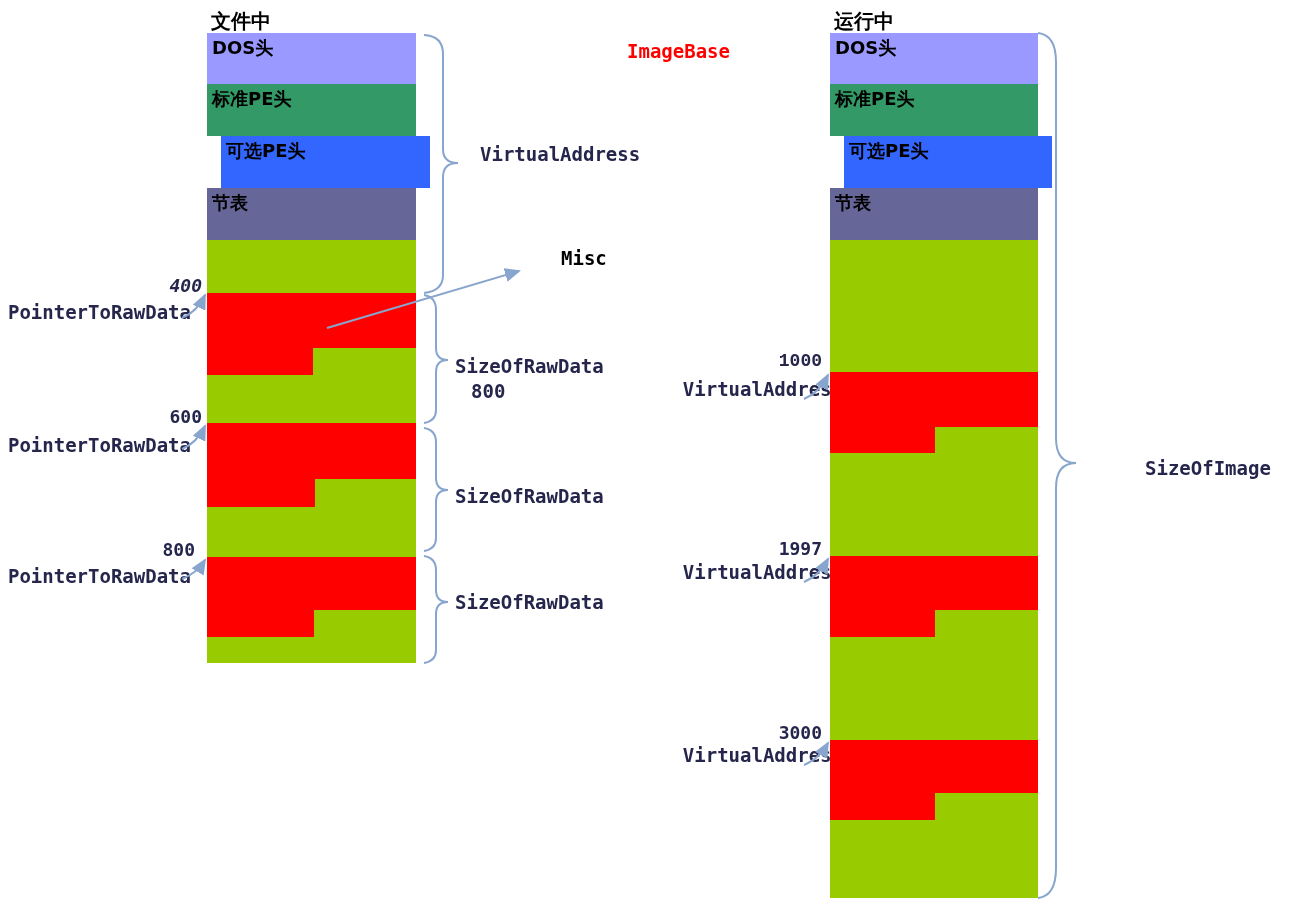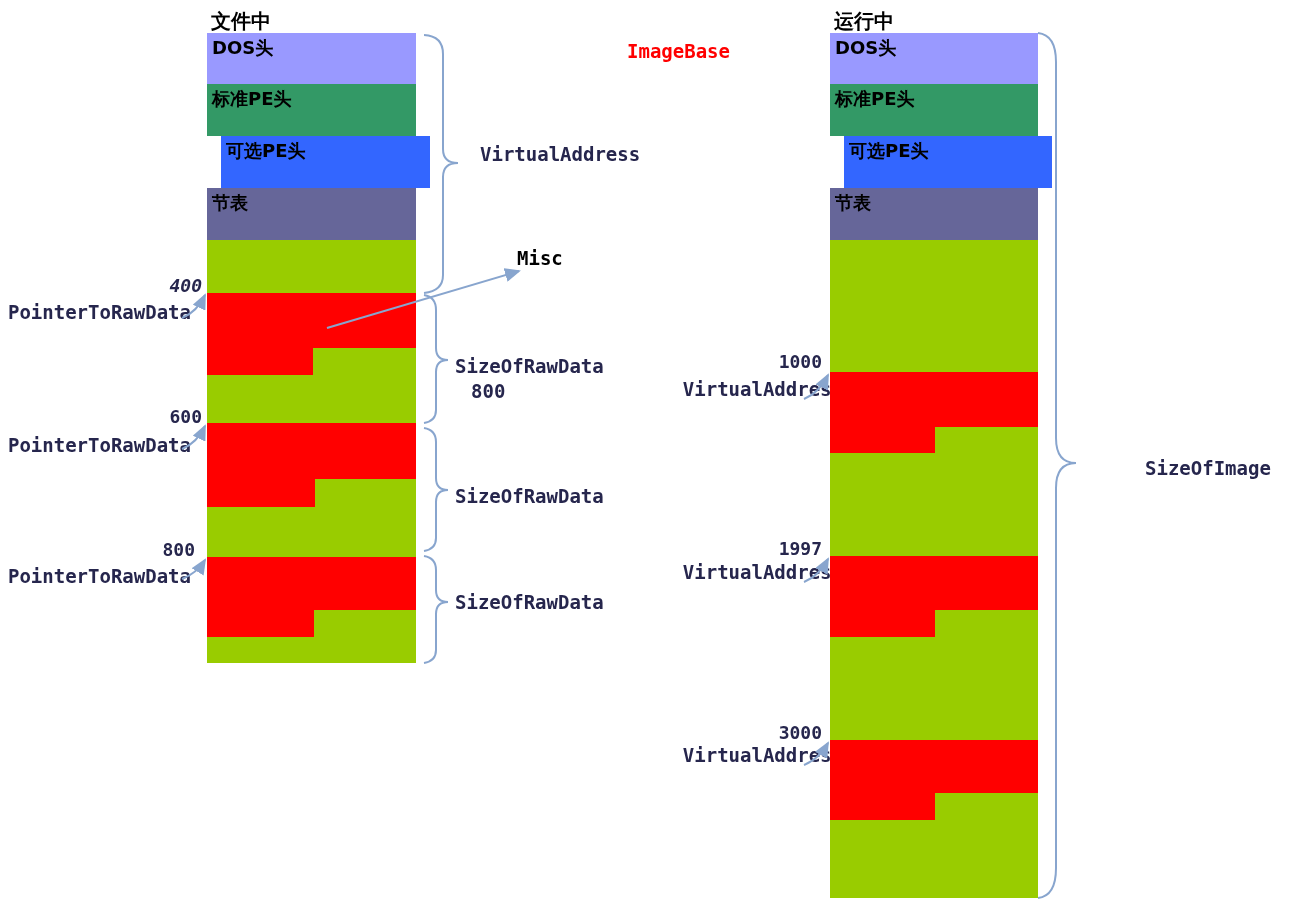--- a/index.html
+++ b/index.html
@@ -24,21 +24,21 @@
   .hdr-label{font:bold 18px "DejaVu Sans",sans-serif;color:var(--color-title_text);}
   .col-title{position:absolute;z-index:2;font:bold 20px "DejaVu Sans",sans-serif;color:var(--color-title_text);white-space:nowrap;}
   .body-green{position:absolute;left:0;width:100%;background:var(--color-section_data);}
   .red-band{position:absolute;left:0;background:var(--color-raw_data);}
   .mono{font:bold 19px "DejaVu Sans Mono","Liberation Mono",monospace;color:var(--color-label_text);white-space:nowrap;}
   .num{font:bold 18px "DejaVu Sans Mono","Liberation Mono",monospace;color:var(--color-label_text);}
   .right{text-align:right;}
   .side-label{position:absolute;z-index:1;}
   .center-label{position:absolute;z-index:3;}
   .imagebase{font:bold 19px "DejaVu Sans Mono","Liberation Mono",monospace;color:var(--color-image_base_text);}
-  .misc{font:bold 19px "DejaVu Sans Mono","Liberation Mono",monospace;color:#000000;}
+  .misc{font:bold 19px "DejaVu Sans Mono","Liberation Mono",monospace;color:#000000;margin-left:44px;}
   #overlay{position:absolute;left:0;top:0;z-index:3;pointer-events:none;}
   .dos{background:var(--color-dos_header);}
   .stdpe{background:var(--color-standard_pe_header);}
   .optpe{background:var(--color-optional_pe_header);margin-left:14px;}
   .secttab{background:var(--color-section_table);}
 </style>
 </head>
 <body>
 
 <div id="canvas">
@@ -96,21 +96,21 @@
 
   <div class="side-label num right" style="left:0;top:275px;width:202px;font-style:italic;">400</div>
   <div class="side-label mono right" style="left:0;top:301px;width:191px;">PointerToRawData</div>
 
   <div class="side-label num right" style="left:0;top:406px;width:202px;">600</div>
   <div class="side-label mono right" style="left:0;top:434px;width:191px;">PointerToRawData</div>
 
   <div class="side-label num right" style="left:0;top:539px;width:195px;">800</div>
   <div class="side-label mono right" style="left:0;top:565px;width:191px;">PointerToRawData</div>
 
-  <div class="side-label num right" style="left:620px;top:351px;width:202px;">1000</div>
+  <div class="side-label num right" style="left:620px;top:351px;width:202px;font-family:Liberation Mono, monospace;">1000</div>
   <div class="side-label mono right" style="left:643px;top:378px;width:200px;">VirtualAddress</div>
 
   <div class="side-label num right" style="left:620px;top:538px;width:202px;">1997</div>
   <div class="side-label mono right" style="left:643px;top:561px;width:200px;">VirtualAddress</div>
 
   <div class="side-label num right" style="left:620px;top:722px;width:202px;text-align:right;">3000</div>
   <div class="side-label mono right" style="left:643px;top:744px;width:200px;">VirtualAddress</div>
 
   <div class="center-label mono" style="left:480px;top:143px;">VirtualAddress</div>
   <div class="center-label misc" style="left:517px;top:247px;">Misc</div>

